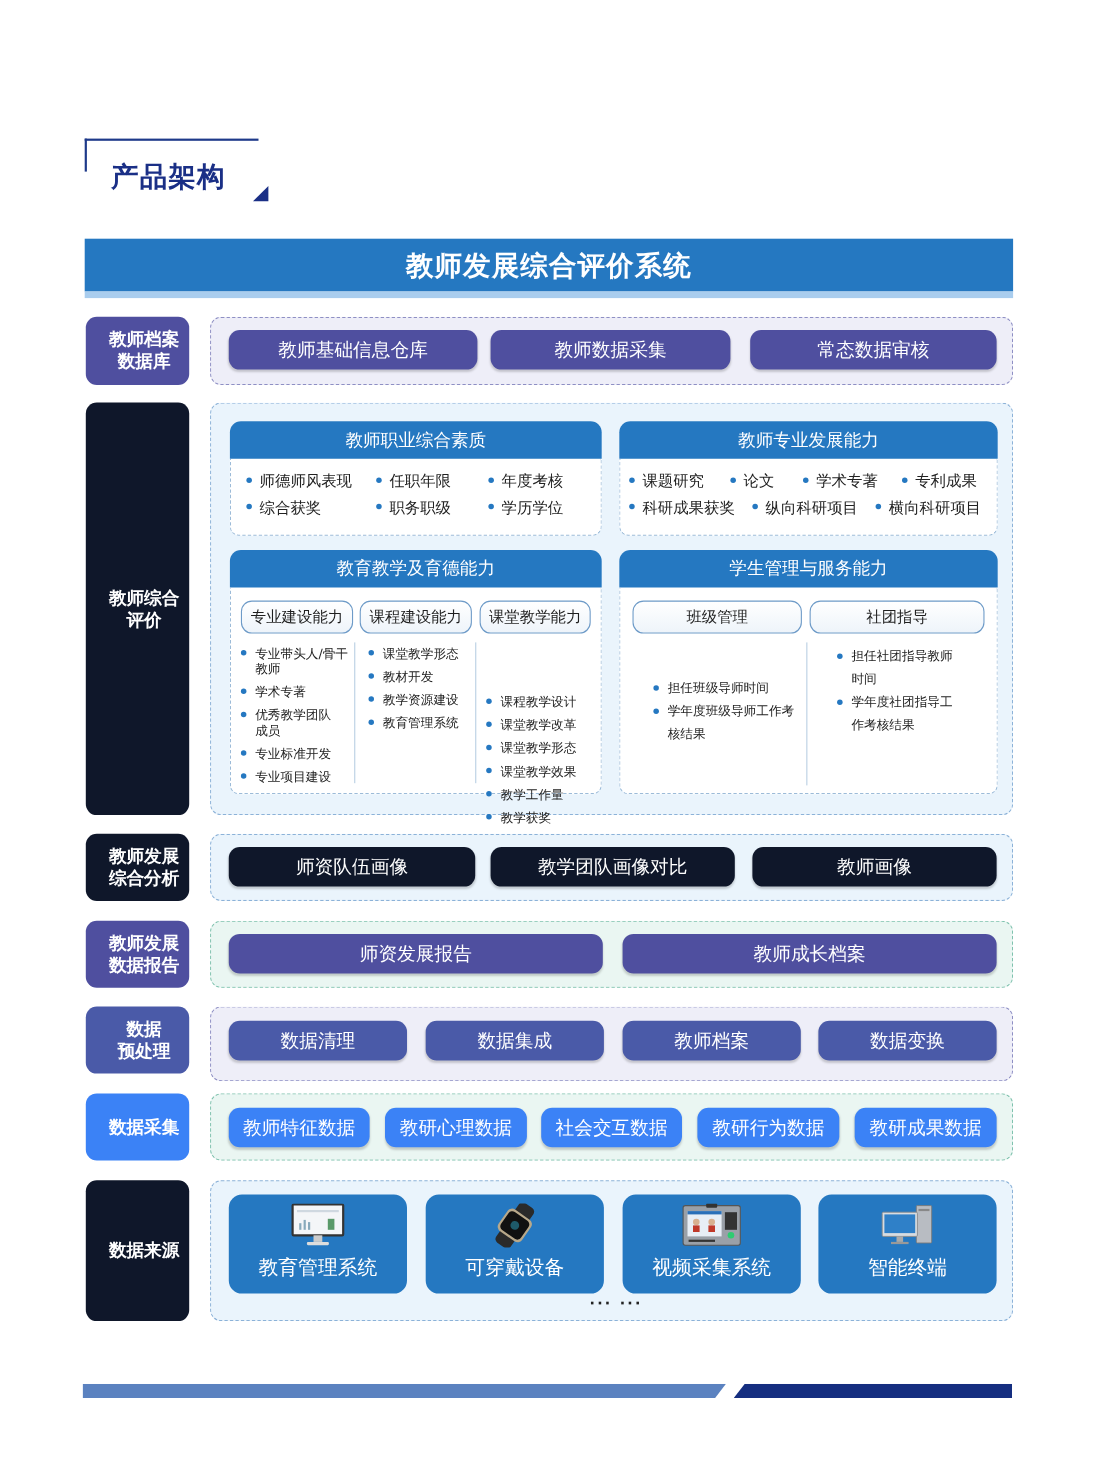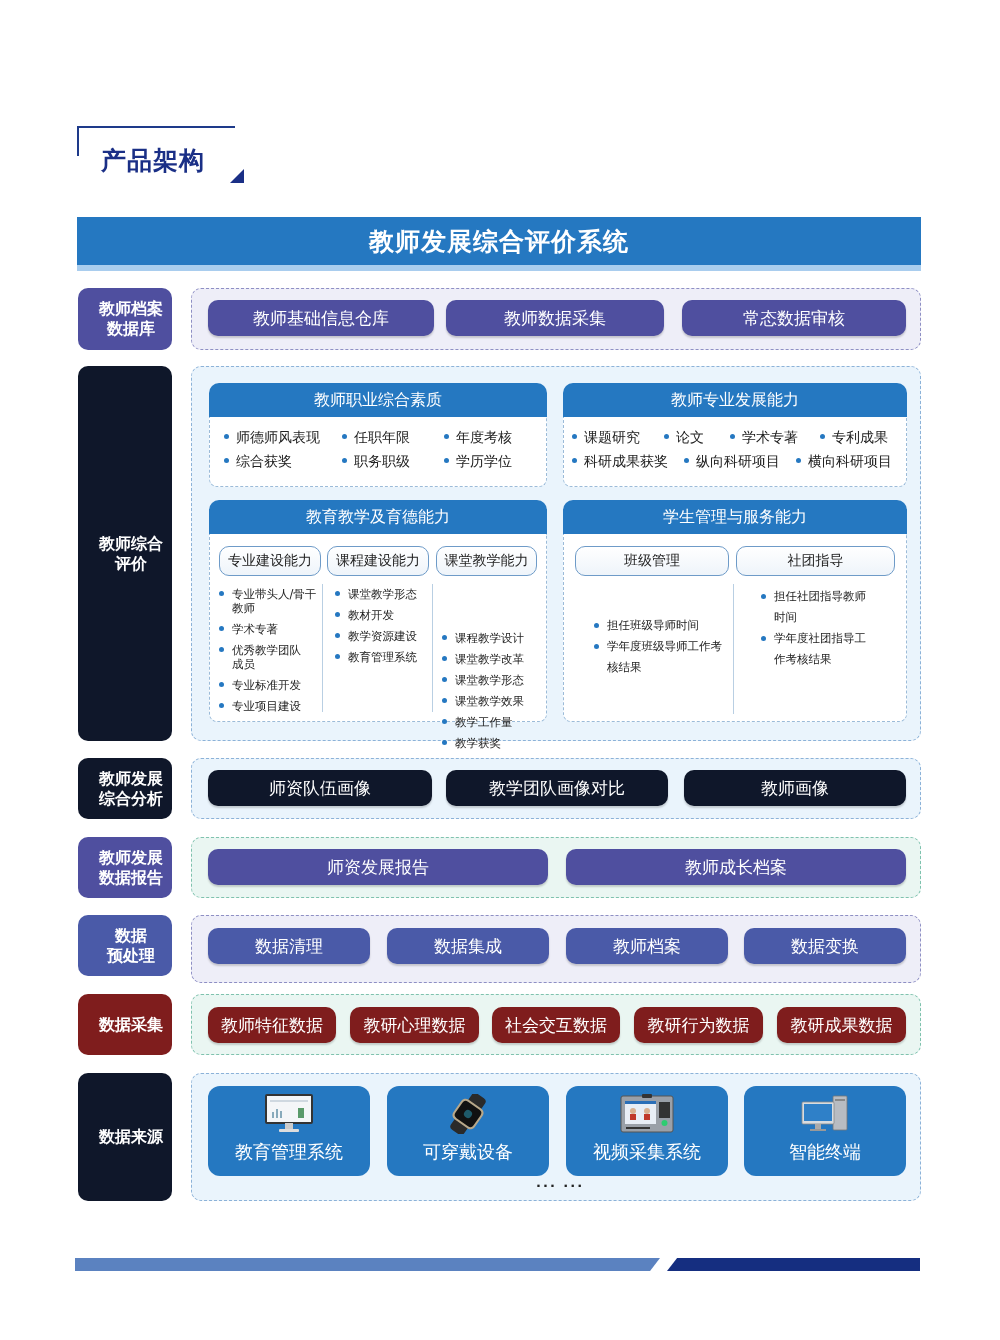--- a/index.html
+++ b/index.html
@@ -20,21 +20,21 @@
   .row-label { position: absolute; left: 78px; width: 94px; border-radius: 10px; color: #fff; font-weight: bold; font-size: 16px; line-height: 20px; display: flex; align-items: center; justify-content: center; text-align: center; white-space: pre-line; padding-left: 12px; }
   .row-panel { position: absolute; left: 191px; width: 730px; border-radius: 10px; border: 1.5px dashed #8a8cc0; }
   .panel-purple { background: #eeeef8; border-color: #8e8fc4; }
   .panel-blue { background: #eaf4fc; border-color: #8cb2d8; }
   .panel-green { background: #eaf6f2; border-color: #7fc2ae; }
 
   .pill { position: absolute; height: 36px; border-radius: 10px; color: #fff; font-size: 17px; display: flex; align-items: center; justify-content: center; box-shadow: 0 2px 2px rgba(0,0,0,0.18); white-space: nowrap; }
   .c-purple { background: #4f4f9f; }
   .c-indigo { background: #4a5aa8; }
   .c-blue { background: #0f172a; }
-  .c-green { background: #7f1d1d; }
+  .c-green { background: #3b82f6; }
 
   
   .card { position: absolute; background: #ffffff; border-radius: 10px; }
   .card-head { height: 34px; background: #2578c1; color: #fff; font-size: 16px; border-radius: 10px 10px 0 0; display: flex; align-items: center; justify-content: center; }
   .card-body { position: absolute; left: 0; right: 0; bottom: 0; border: 1.2px dashed #9cbbd8; border-top: none; border-radius: 0 0 8px 8px; }
   .bullet-grid { position: absolute; font-size: 14px; color: #222; }
   .bullet { position: absolute; white-space: nowrap; }
   .dot { display: inline-block; width: 5px; height: 5px; border-radius: 50%; background: #2578c1; margin-right: 7px; vertical-align: middle; position: relative; top: -2px; }
 
   .subhead { position: absolute; height: 30px; border: 1.3px solid #6e9bc8; border-radius: 10px; background: linear-gradient(#ffffff, #eef4fa); font-size: 14px; color: #1f1f1f; display: flex; align-items: center; justify-content: center; white-space: nowrap; }

